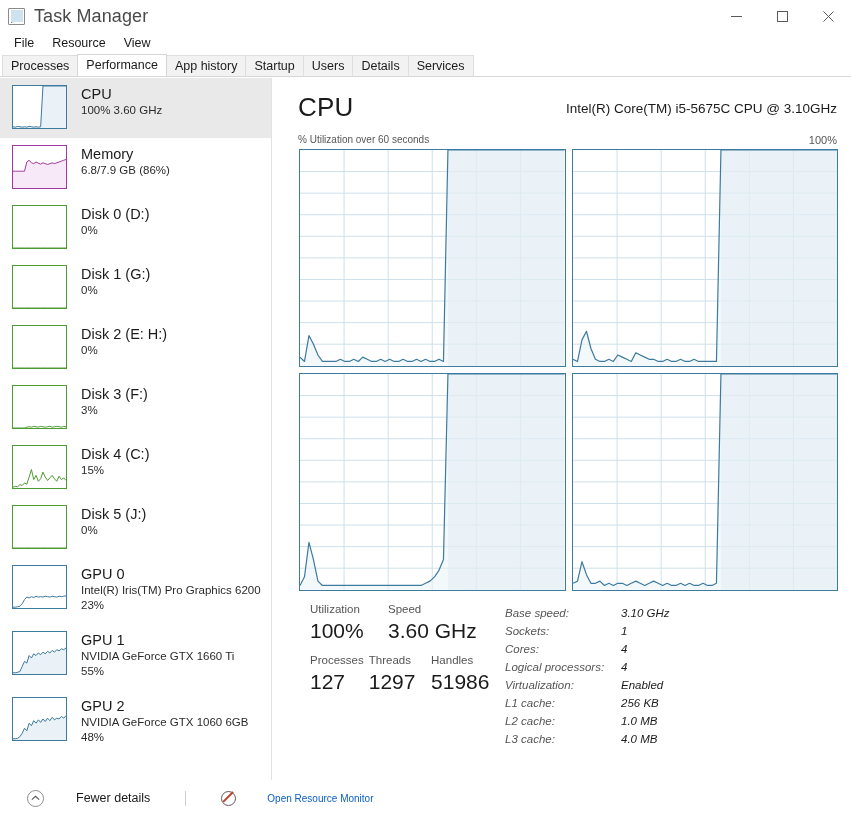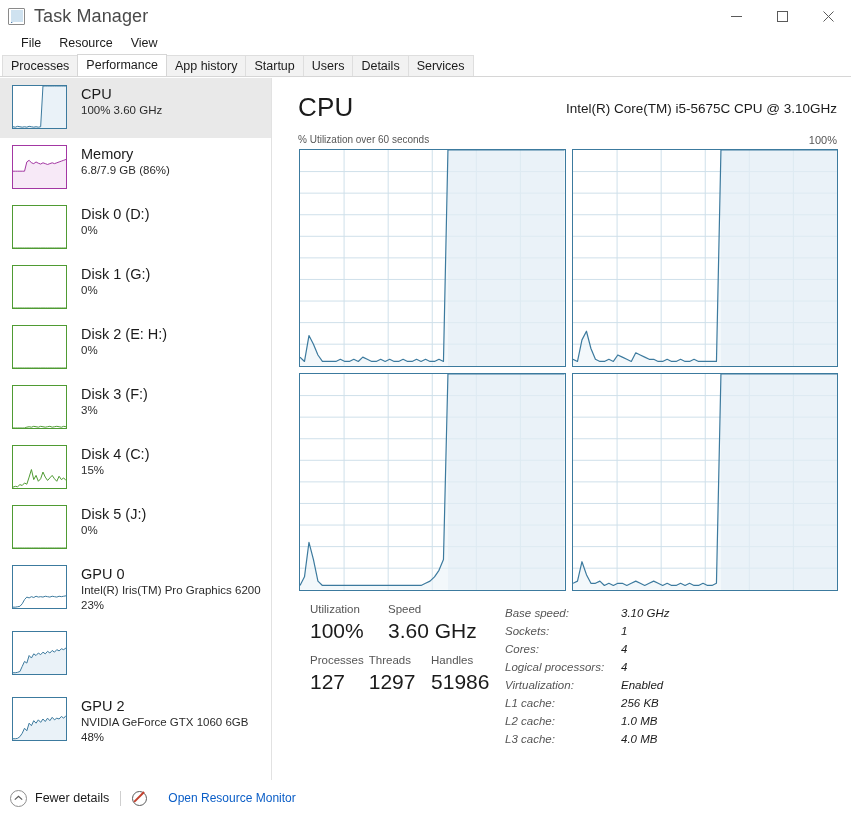--- a/index.html
+++ b/index.html
@@ -36,21 +36,21 @@
   .win-btns { position:absolute; right:0; top:0; height:32px; display:flex; }
   .win-btn {
     width:46px; height:32px; display:flex; align-items:center; justify-content:center;
     color:#6a6a6a;
   }
   .win-btn svg { display:block; }
 
   
   .menubar {
     position:absolute; top:32px; left:0; width:851px; height:22px;
-    display:flex; align-items:center; padding-left:12px; gap:0px;
+    display:flex; align-items:center; padding-left:5px; gap:0px;
   }
   .menu-item {
     font-size:12.5px; color:#1b1b1b; padding:2px 9px;
   }
 
   
   .tabstrip {
     position:absolute; top:55px; left:0; width:851px; height:22px;
     border-bottom:1px solid #d6d6d6; display:flex; align-items:flex-end;
     padding-left:2px;
@@ -132,38 +132,38 @@
   .r2 .c2 { width:71px; }
   .r2 .c3 { width:90px; }
 
   .info-line { display:flex; font-size:11.5px; line-height:18px;font-style:italic; }
   .info-key { width:116px; color:#555; }
   .info-val { color:#1b1b1b; }
 
   
   .footer {
     position:absolute; left:0; top:783px; width:851px; height:30px;
-    display:flex; align-items:center; padding-left:10px; background:#fff;
+    display:flex; align-items:center; padding-left:27px; background:#fff;gap:24px;
   }
   .chev {
     width:17px; height:17px; border:1.2px solid #8e8e8e; border-radius:50%;
     display:flex; align-items:center; justify-content:center; color:#5a5a5a;
   }
   .chev svg{display:block;}
   .footer-link1 { font-size:12.5px; color:#1b1b1b; margin-left:8px; }
   .fsep { width:1px; height:15px; background:#cfcfcf; margin:0 11px; }
   .res-icon {
     width:15px; height:15px; border-radius:50%; border:1.6px solid #5c5c5c;
     position:relative; background:#fff;
   }
   .res-icon::after{
     content:""; position:absolute; left:-1px; top:4.6px; width:14px; height:1.6px;
     background:#c2402e; transform:rotate(-45deg);
   }
-  .footer-link2 { font-size:12px; color:#0b5ec7; margin-left:21px; }
+  .footer-link2 { font-size:10px; color:#0b5ec7; margin-left:7px; }
 </style>
 </head>
 <body>
 
 <div id="app">
 
   <div class="titlebar">
     <div class="title-icon"></div>
     <div class="title-text">Task Manager</div>
     <div class="win-btns">
@@ -304,20 +304,25 @@
           <div class="side-sub">Intel(R) Iris(TM) Pro Graphics 6200</div>
           <div class="side-sub2">23%</div>
         </div>
       </div>
       <div class="side-item gpu">
         <div class="thumb" style="border: 1px solid rgb(60, 122, 158);">
           <svg viewBox="0 0 100 60" preserveAspectRatio="none">
             <path d="M0.00,58.20 L4.35,58.20 L8.70,57.60 L13.04,56.40 L17.39,49.20 L21.74,42.00 L26.09,44.40 L30.43,33.60 L34.78,37.20 L39.13,31.20 L43.48,33.60 L47.83,30.00 L52.17,32.40 L56.52,28.80 L60.87,31.20 L65.22,27.60 L69.57,30.00 L73.91,26.40 L78.26,28.80 L82.61,25.20 L86.96,27.00 L91.30,24.00 L95.65,25.20 L100.00,22.80 L100,60 L0,60 Z" fill="#eaf2f8"></path>
             <path d="M0.00,58.20 L4.35,58.20 L8.70,57.60 L13.04,56.40 L17.39,49.20 L21.74,42.00 L26.09,44.40 L30.43,33.60 L34.78,37.20 L39.13,31.20 L43.48,33.60 L47.83,30.00 L52.17,32.40 L56.52,28.80 L60.87,31.20 L65.22,27.60 L69.57,30.00 L73.91,26.40 L78.26,28.80 L82.61,25.20 L86.96,27.00 L91.30,24.00 L95.65,25.20 L100.00,22.80" fill="none" stroke="#3c7a9e" stroke-width="1" vector-effect="non-scaling-stroke"></path>
           </svg>
+        </div>
+        <div class="side-text">
+          <div class="side-title">GPU 1</div>
+          <div class="side-sub">NVIDIA GeForce GTX 1660 Ti</div>
+          <div class="side-sub2">55%</div>
         </div>
       </div>
       <div class="side-item gpu">
         <div class="thumb" style="border: 1px solid rgb(60, 122, 158);">
           <svg viewBox="0 0 100 60" preserveAspectRatio="none">
             <path d="M0.00,58.20 L4.35,58.20 L8.70,57.60 L13.04,55.20 L17.39,50.40 L21.74,43.20 L26.09,46.80 L30.43,36.00 L34.78,39.60 L39.13,32.40 L43.48,36.00 L47.83,31.20 L52.17,34.80 L56.52,30.00 L60.87,33.60 L65.22,28.80 L69.57,32.40 L73.91,27.60 L78.26,31.20 L82.61,28.80 L86.96,30.00 L91.30,26.40 L95.65,28.80 L100.00,25.20 L100,60 L0,60 Z" fill="#eaf2f8"></path>
             <path d="M0.00,58.20 L4.35,58.20 L8.70,57.60 L13.04,55.20 L17.39,50.40 L21.74,43.20 L26.09,46.80 L30.43,36.00 L34.78,39.60 L39.13,32.40 L43.48,36.00 L47.83,31.20 L52.17,34.80 L56.52,30.00 L60.87,33.60 L65.22,28.80 L69.57,32.40 L73.91,27.60 L78.26,31.20 L82.61,28.80 L86.96,30.00 L91.30,26.40 L95.65,28.80 L100.00,25.20" fill="none" stroke="#3c7a9e" stroke-width="1" vector-effect="non-scaling-stroke"></path>
           </svg>
         </div>
         <div class="side-text">

